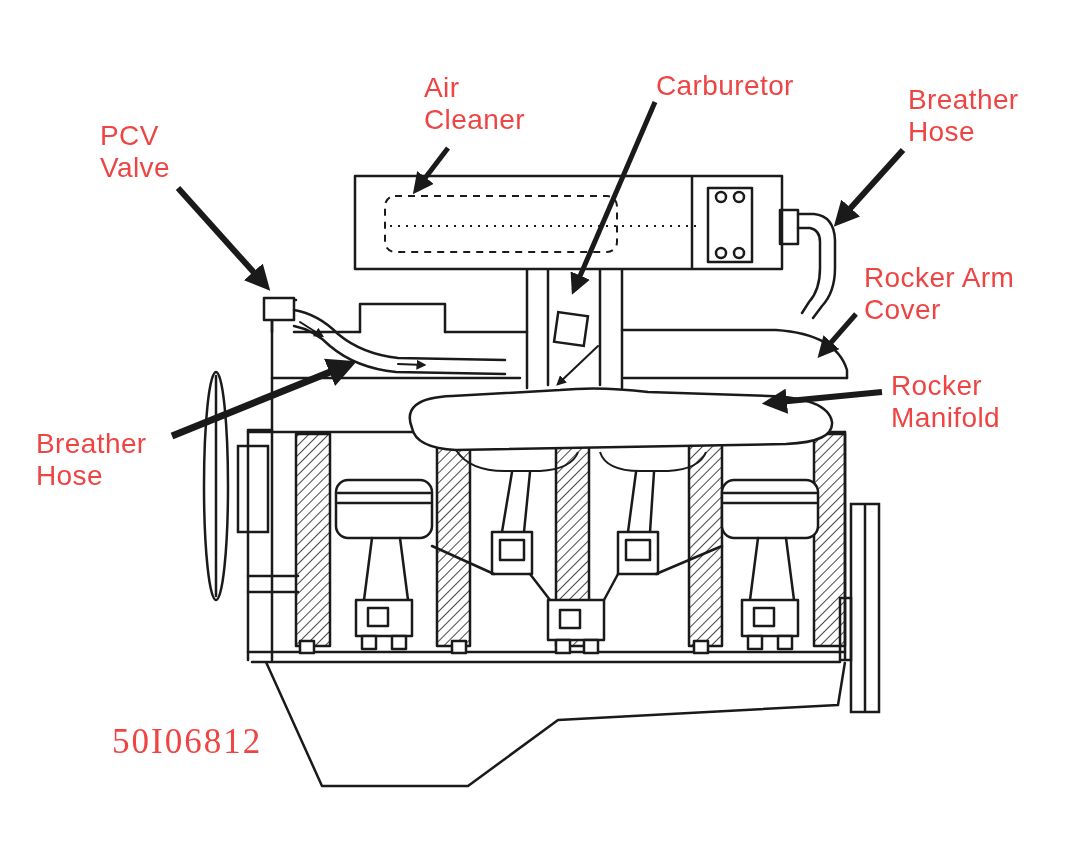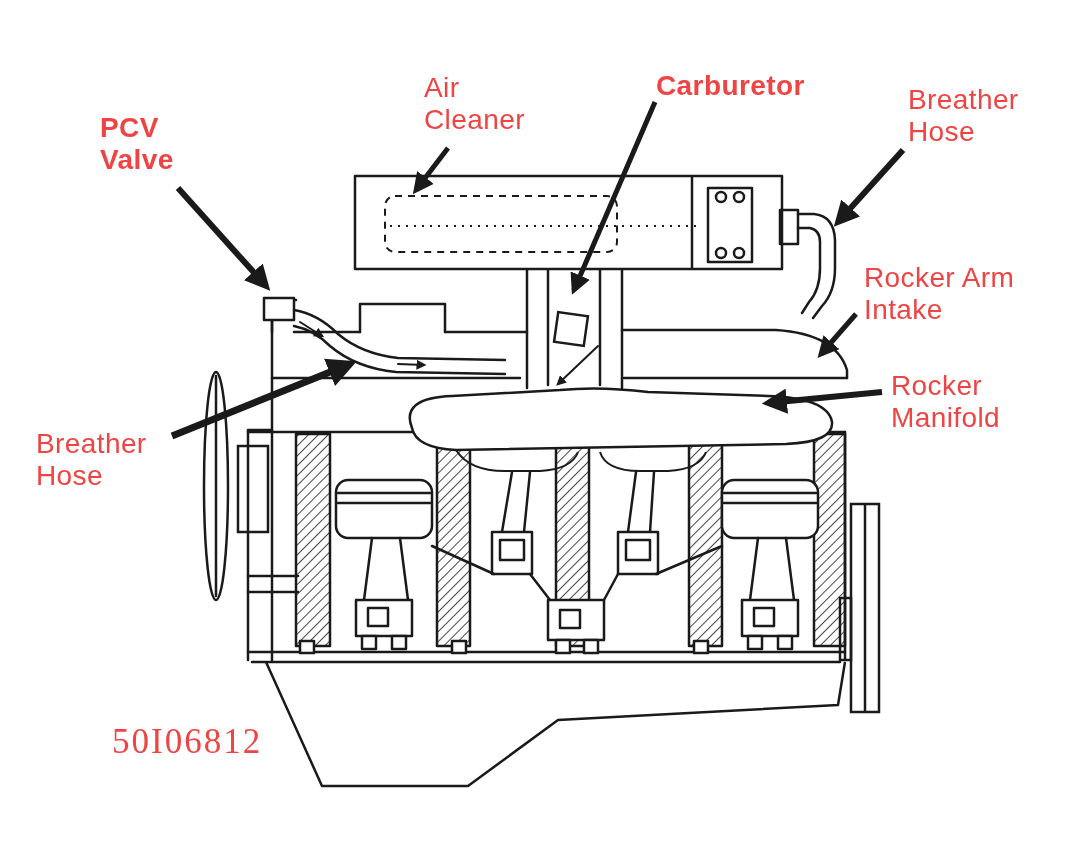--- a/index.html
+++ b/index.html
@@ -15,23 +15,23 @@
   .stage svg { position: absolute; left: 0; top: 0; }
   .label {
     position: absolute;
     white-space: pre-line;
     font-size: 28px;
     line-height: 1.13;
     letter-spacing: 0.4px;
     color: #ef4444;
   }
   .serif { font-family: "Liberation Serif", serif; }
-  #lbl-pcv            { left: 100px; top: 112px; font-weight: bold; }
+  #lbl-pcv            { left: 100px; top: 120px; }
   #lbl-air            { left: 424px; top: 72px;  }
-  #lbl-carb           { left: 656px; top: 70px; font-weight: bold;  }
+  #lbl-carb           { left: 656px; top: 70px;  }
   #lbl-breather-top   { left: 908px; top: 84px;  }
   #lbl-rocker         { left: 864px; top: 262px; }
   #lbl-intake         { left: 891px; top: 370px; }
   #lbl-breather-left  { left: 36px;  top: 428px; }
   #lbl-figure-id      { left: 112px; top: 722px; font-size: 35px; letter-spacing: 2px; text-align: center; }
   #lbl-caption        { left: 543px; top: 724px; font-size: 30px; font-weight: bold; letter-spacing: 0.5px; }
 </style>
 </head>
 <body>
 
@@ -175,20 +175,20 @@
   </svg>
 
   <div class="label" id="lbl-pcv">PCV
 Valve</div>
   <div class="label" id="lbl-air">Air
 Cleaner</div>
   <div class="label" id="lbl-carb">Carburetor</div>
   <div class="label" id="lbl-breather-top">Breather
 Hose</div>
   <div class="label" id="lbl-rocker">Rocker Arm
-Intake</div>
+Cover</div>
   <div class="label" id="lbl-intake">Rocker
 Manifold</div>
   <div class="label" id="lbl-breather-left">Breather
 Hose</div>
 
   <div class="label serif" id="lbl-figure-id">50I06812</div>
 </div>
 
 </body></html>

